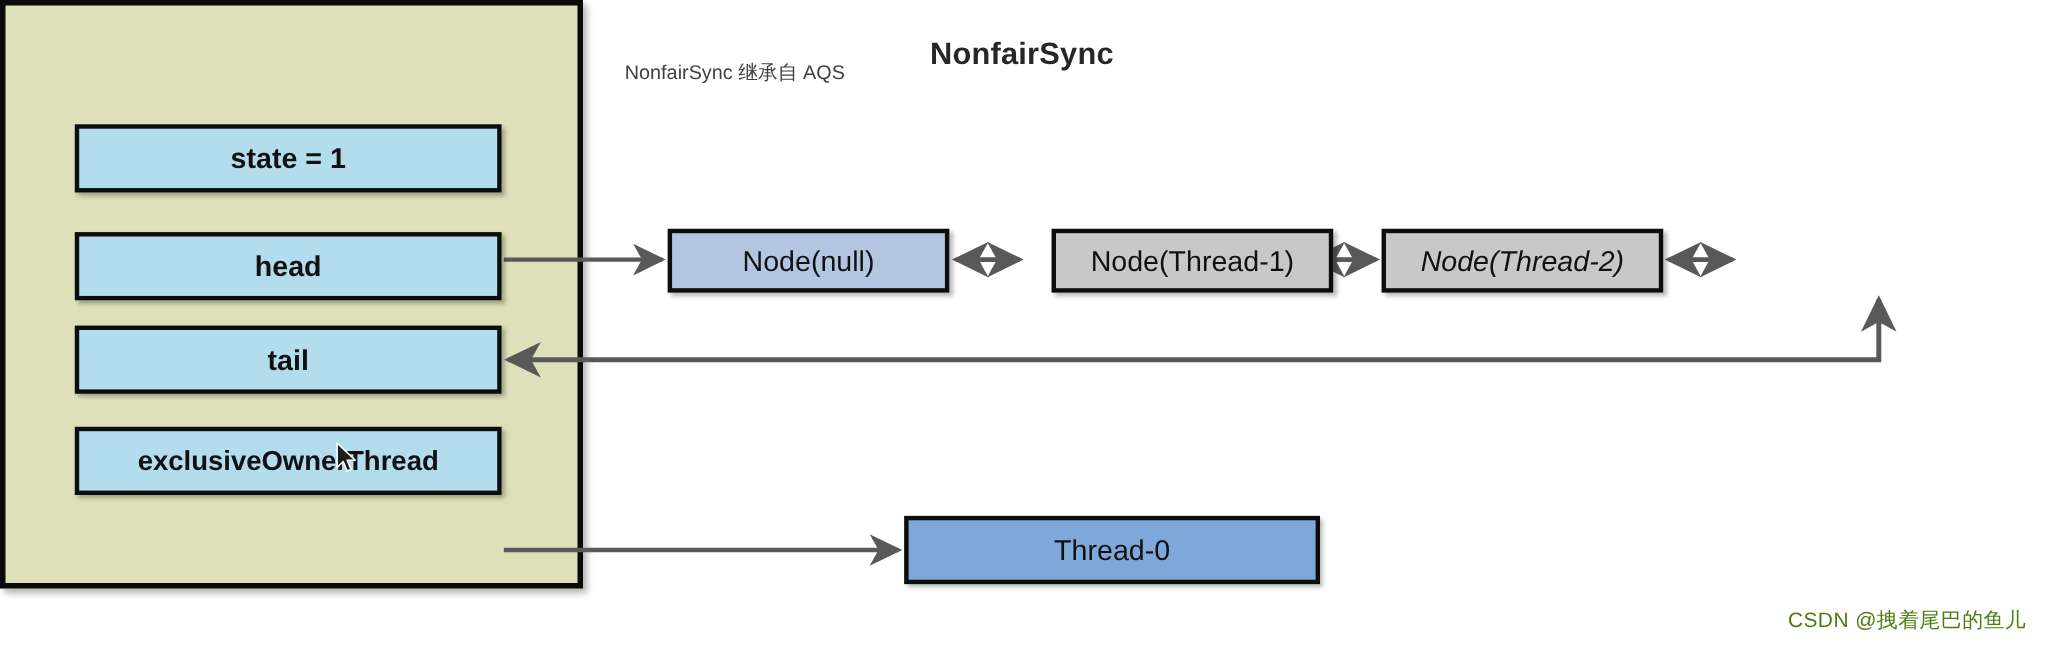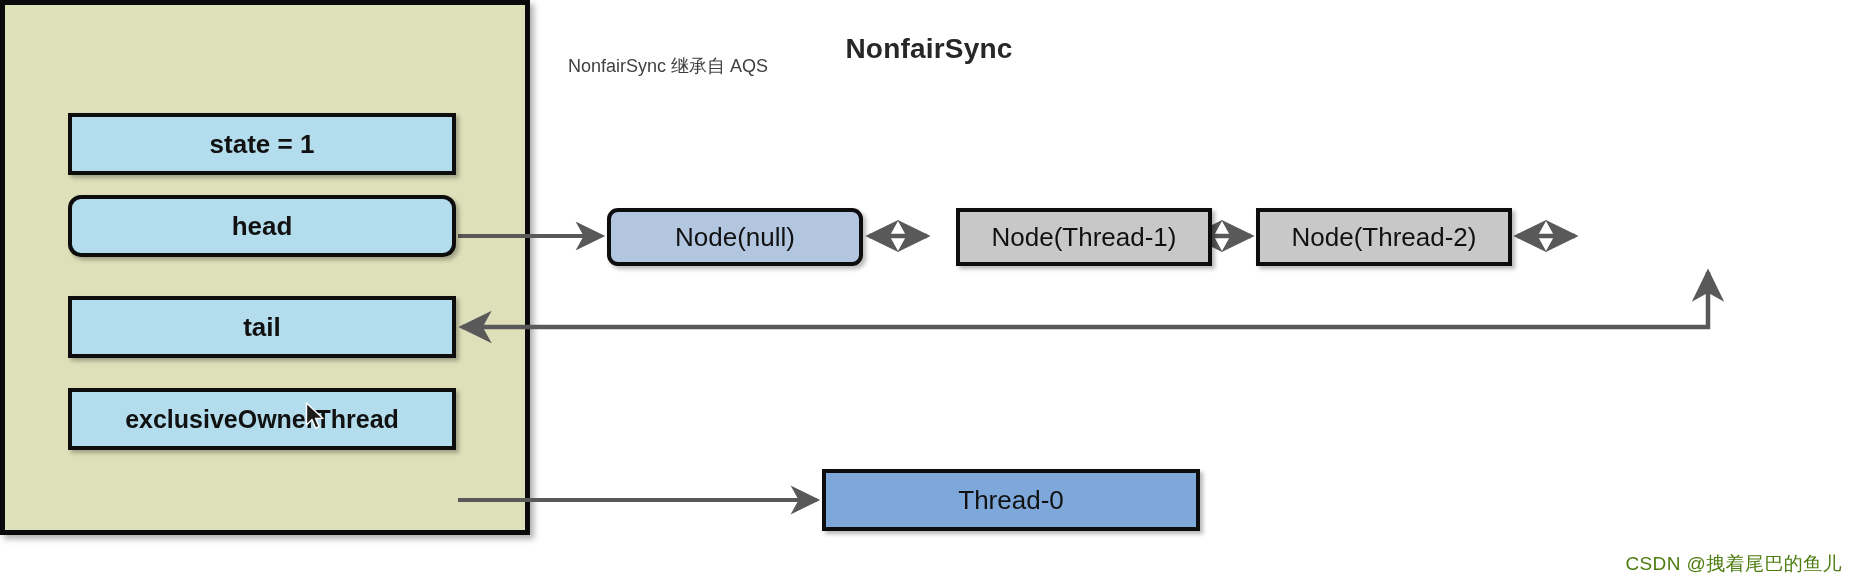--- a/index.html
+++ b/index.html
@@ -68,38 +68,38 @@
   
   .field-box {
     background: #b3dced;
     font-size: 26px;
     font-weight: 700;
     left: 68px;
     width: 388px;
     height: 62px;
   }
   #field-state { top: 113px; }
-  #field-head  { top: 195px; border-radius: 13px; }
+  #field-head  { top: 211px; }
   #field-tail  { top: 296px; }
   #field-owner { top: 388px; font-size: 25px; }
 
   
   .node-box {
     top: 208px;
     height: 58px;
     font-size: 26px;
     background: #c8c8c8;
     border-width: 4px;
   }
   .node-box.node-head-sentinel {
     background: #b3c6e0;
   }
-  #node-null    { left: 607px;  width: 256px; border-radius: 11px; }
+  #node-null    { left: 607px;  width: 256px; }
   #node-thread1 { left: 932px;  width: 256px; margin-left: 24px; }
-  #node-thread2 { left: 1256px; width: 256px; }
+  #node-thread2 { left: 1256px; width: 256px; font-style: italic; }
   #node-thread3 { left: 1580px; width: 256px; }
 
   
   #thread0-box {
     left: 822px;
     top: 469px;
     width: 378px;
     height: 62px;
     background: #7fa8da;
     font-size: 26px;

